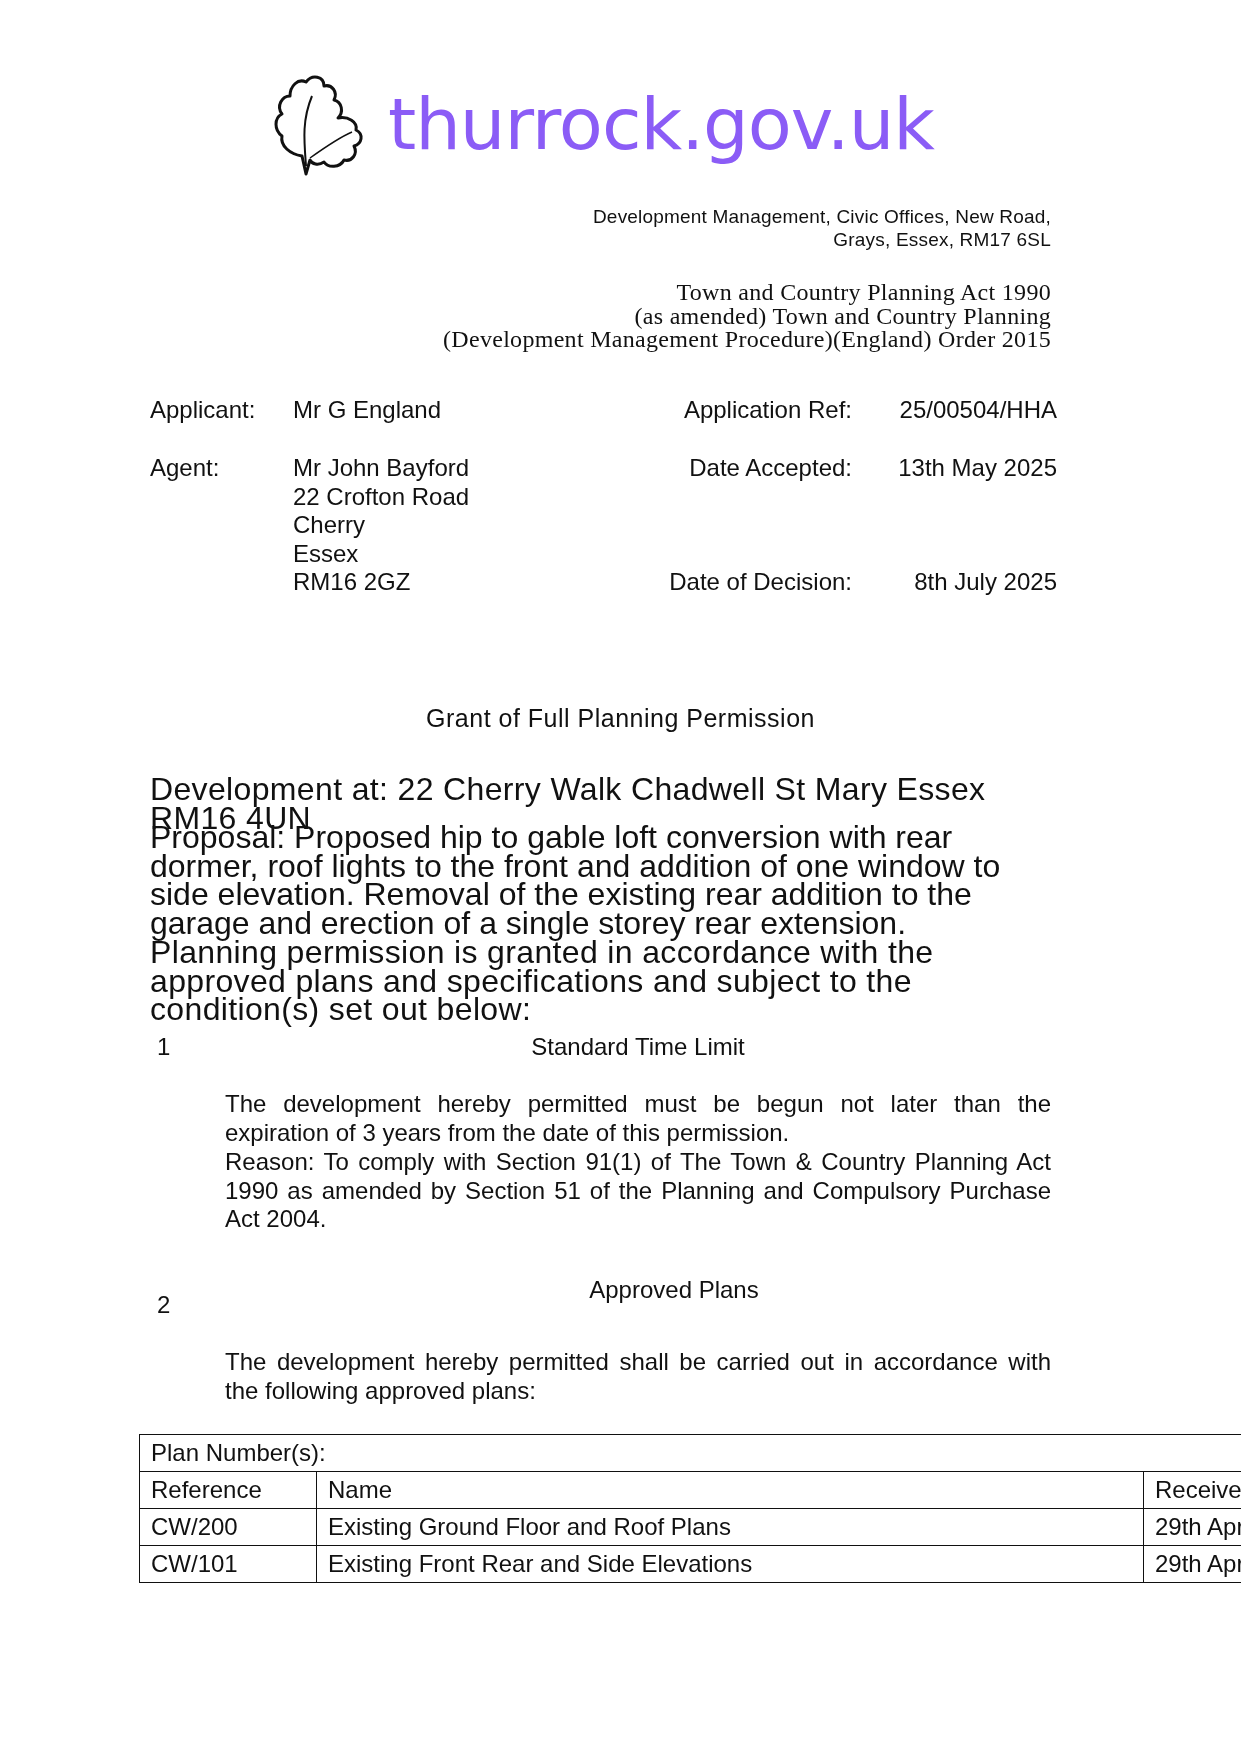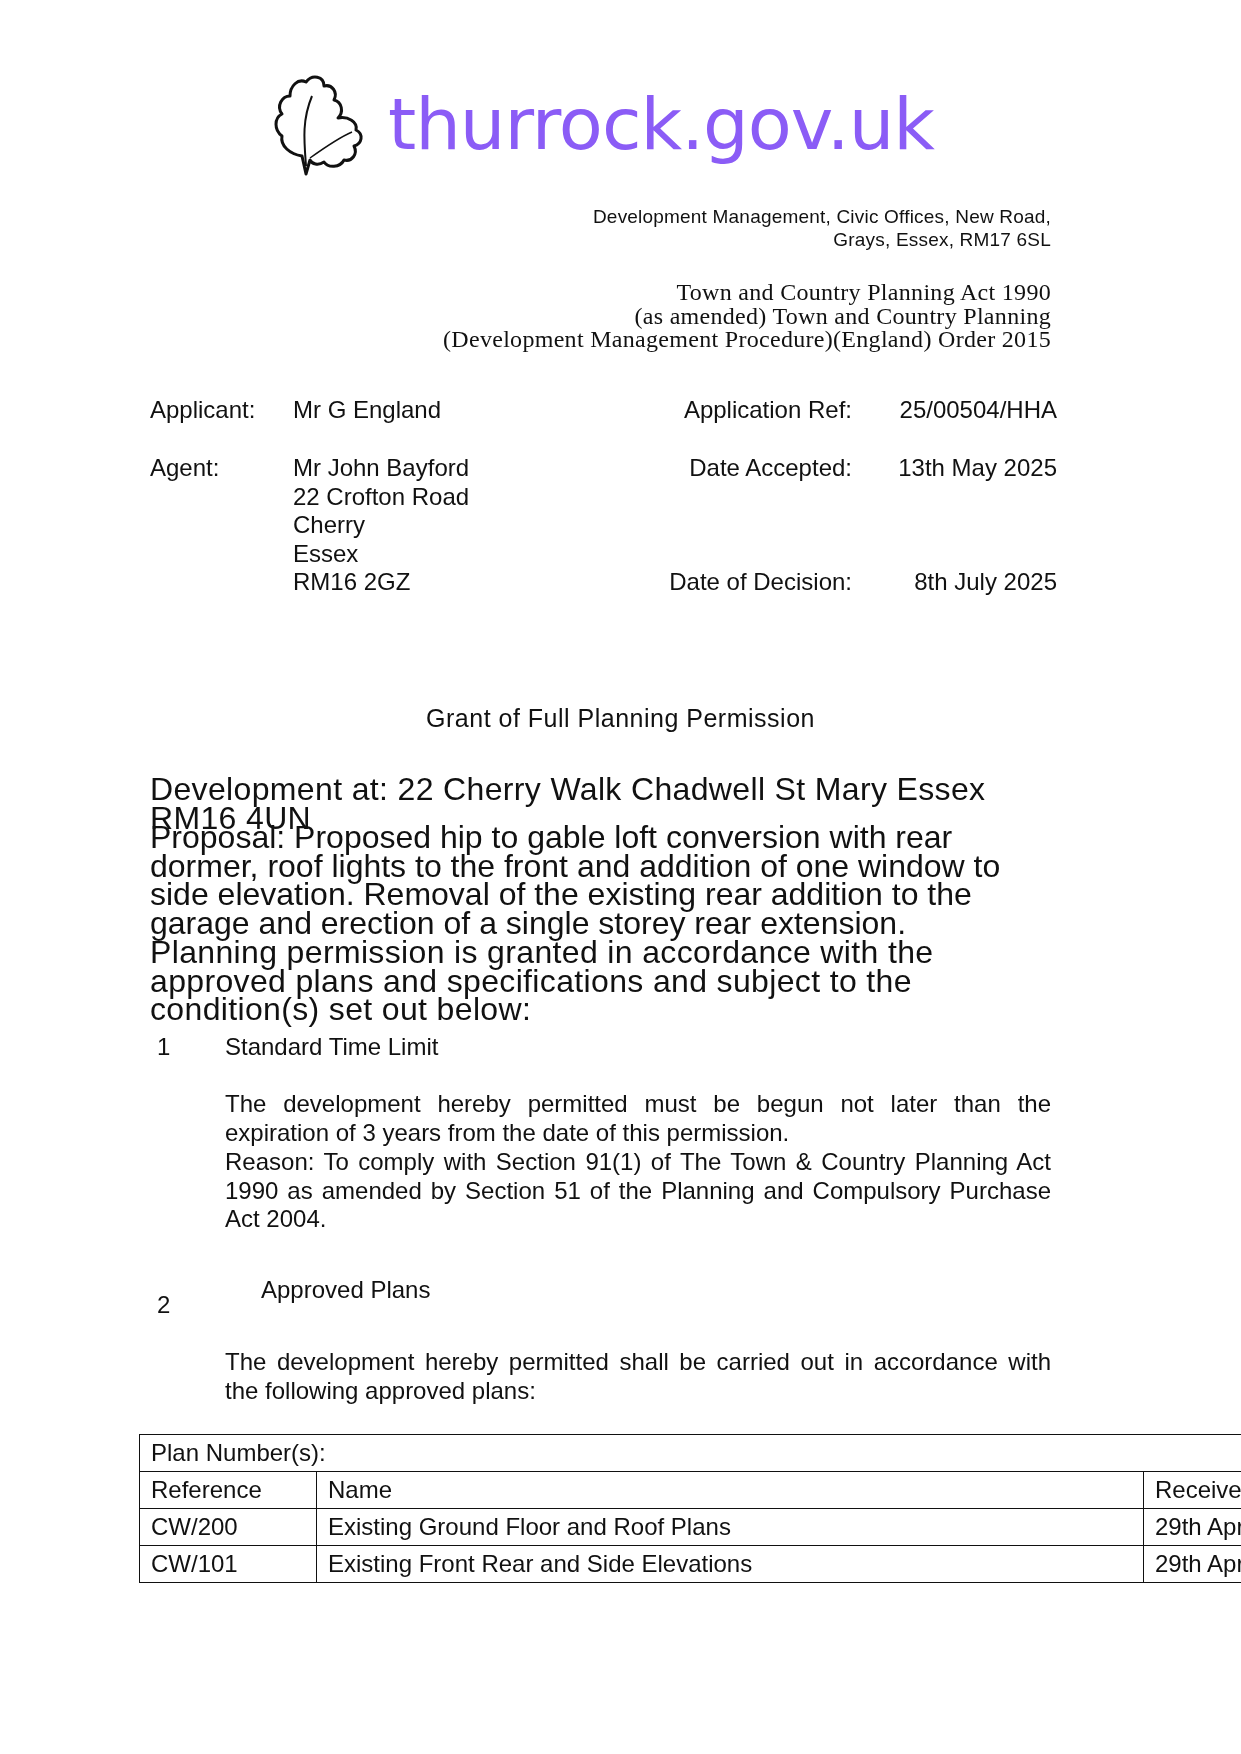--- a/index.html
+++ b/index.html
@@ -19,21 +19,21 @@
     .t24 { font-size: 24px; line-height: 28.5px; }
     .lbl { position: absolute; left: 150px; }
     .val { position: absolute; left: 293px; }
     .rlbl { position: absolute; right: 389px; text-align: right; }
     .rval { position: absolute; right: 184px; text-align: right; }
     .title { position: absolute; left: 0; width: 1241px; top: 704px; text-align: center; font-size: 25px; letter-spacing: 0.5px; }
     .para { position: absolute; left: 150px; width: 900px; font-size: 32px; line-height: 28.5px; }
     .para.spaced { letter-spacing: 0.35px; }
     .cond-num { position: absolute; left: 157px; font-size: 24px; }
     .cond-text { position: absolute; left: 225px; width: 826px; font-size: 24px; line-height: 28.5px; text-align: justify; }
-    .cond-text.nojust { text-align: left; }
+    .cond-text.nojust { text-align: center; }
     table.plans {
       position: absolute; left: 139px; top: 1434px; width: 1199px;
       border-collapse: collapse; font-size: 24px;
     }
     table.plans td { border: 1.5px solid #111; height: 36px; padding: 0 0 0 11px; vertical-align: middle; line-height: 36px; }
     table.plans td.c1 { width: 165px; }
     table.plans td.c3 { width: 182px; }
   </style>
 </head>
 <body>

